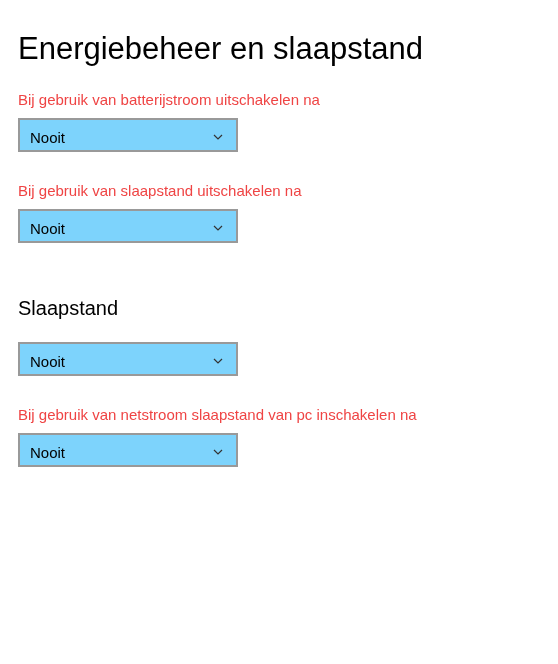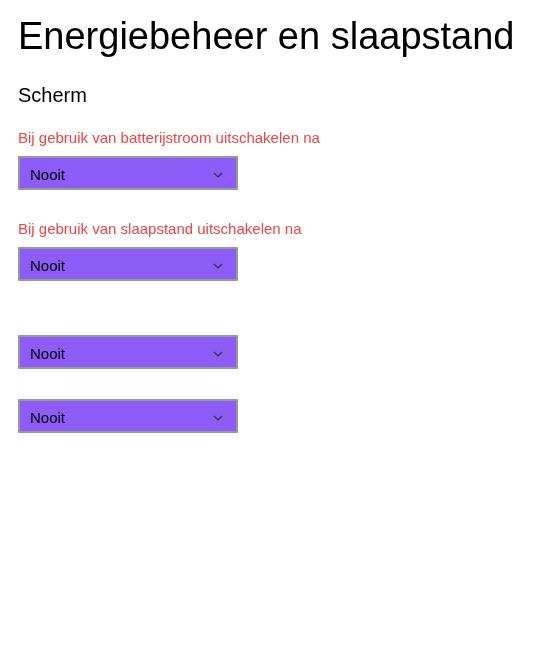--- a/index.html
+++ b/index.html
@@ -7,23 +7,23 @@
     padding: 0;
     background: #ffffff;
     font-family: "Segoe UI", Arial, sans-serif;
     color: #000000;
     width: 558px;
   }
   .page {
     padding: 14px 18px 18px 18px;
   }
   .page-title {
-    font-size: 38px;
+    font-size: 31px;
     font-weight: 400;
-    margin: 0 0 24px 0;
+    margin: 16px 0 24px 0;
     line-height: 1.2;
   }
   .section-title {
     font-size: 20px;
     font-weight: 400;
     margin: 0 0 22px 0;
   }
   .section + .section {
     margin-top: 54px;
   }
@@ -34,21 +34,21 @@
     font-size: 15px;
     font-weight: 400;
     color: #ef4444;
     margin-bottom: 10px;
     display: block;
   }
   .select {
     width: 220px;
     height: 34px;
     border: 2px solid #999999;
-    background: #8b5cf6;
+    background: #7dd3fc;
     display: flex;
     align-items: center;
     justify-content: space-between;
     padding: 4px 10px 0 10px;
     box-sizing: border-box;
     cursor: pointer;
     user-select: none;
   }
   .select-value {
     font-size: 15px;
@@ -70,21 +70,20 @@
   }
 </style>
 </head>
 <body>
 
 <div class="page">
 
   <h1 class="page-title">Energiebeheer en slaapstand</h1>
 
   <div class="section">
-    <h2 class="section-title">Scherm</h2>
 
     <div class="setting">
       <span class="setting-label">Bij gebruik van batterijstroom uitschakelen na</span>
       <div class="select">
         <span class="select-value">Nooit</span>
         <span class="chevron">
           <svg viewBox="0 0 12 12">
               <polyline points="2,4 6,8 10,4"></polyline>
             </svg>
         </span>
@@ -98,33 +97,35 @@
         <span class="chevron">
           <svg viewBox="0 0 12 12">
               <polyline points="2,4 6,8 10,4"></polyline>
             </svg>
         </span>
       </div>
     </div>
   </div>
 
   <div class="section">
+    <h2 class="section-title">Slaapstand</h2>
 
     <div class="setting">
       <div class="select">
         <span class="select-value">Nooit</span>
         <span class="chevron">
           <svg viewBox="0 0 12 12">
               <polyline points="2,4 6,8 10,4"></polyline>
             </svg>
         </span>
       </div>
     </div>
 
     <div class="setting">
+      <span class="setting-label">Bij gebruik van netstroom slaapstand van pc inschakelen na</span>
       <div class="select">
         <span class="select-value">Nooit</span>
         <span class="chevron">
           <svg viewBox="0 0 12 12">
               <polyline points="2,4 6,8 10,4"></polyline>
             </svg>
         </span>
       </div>
     </div>
   </div>

